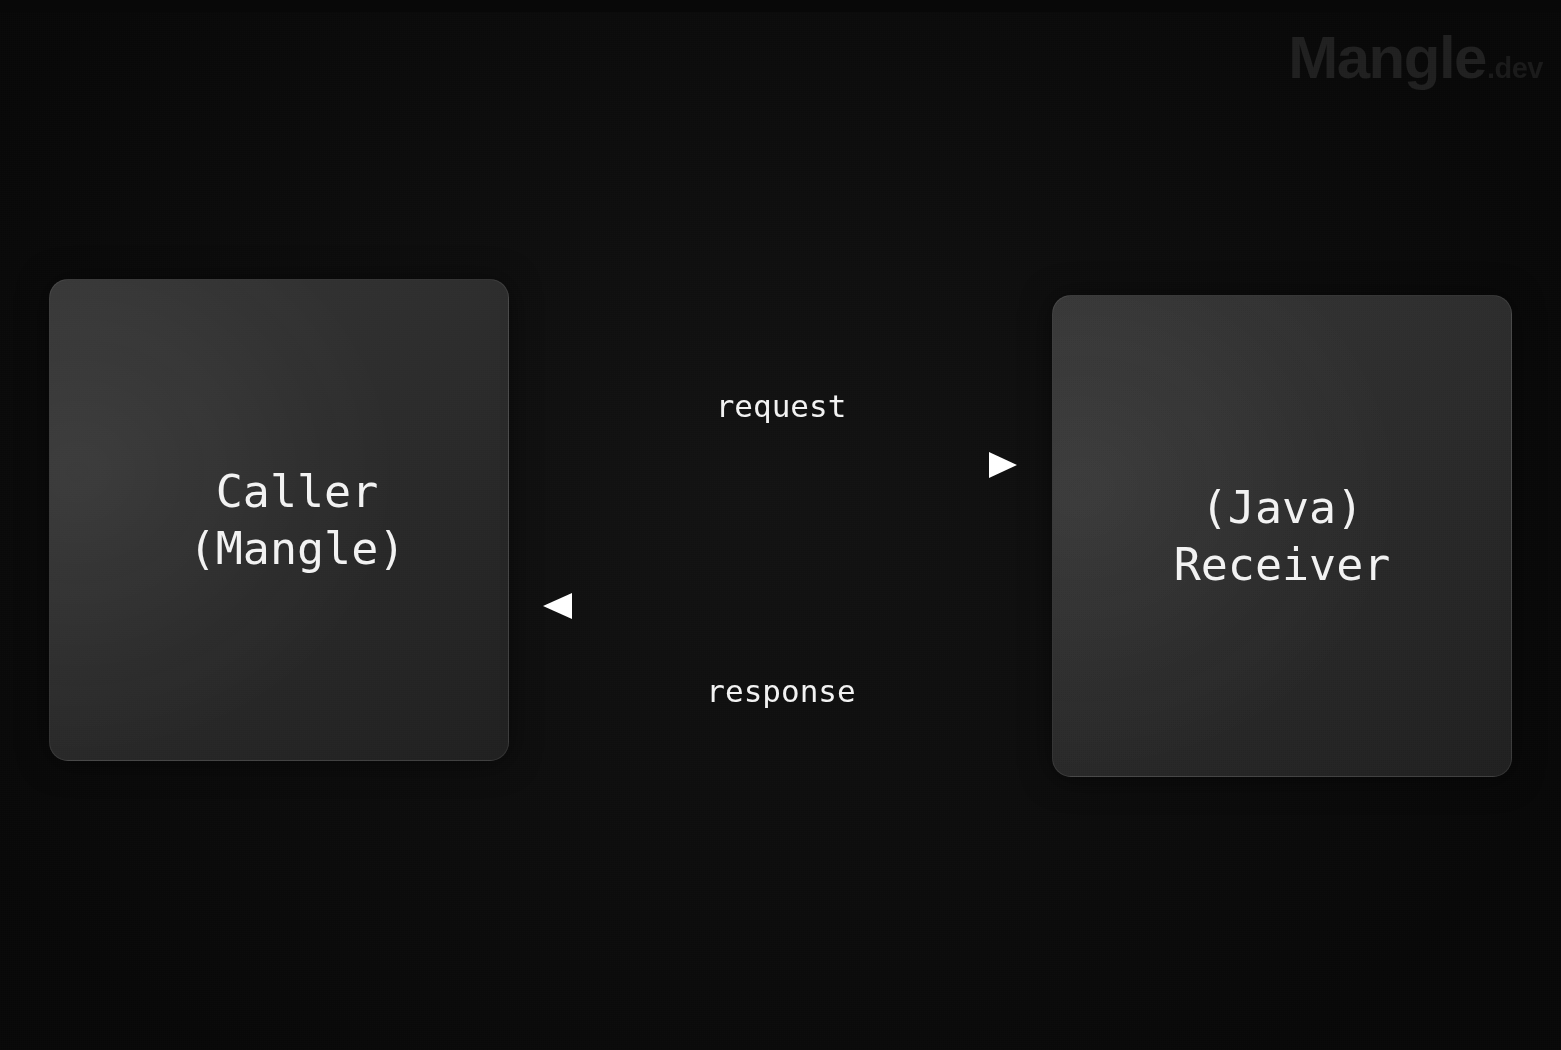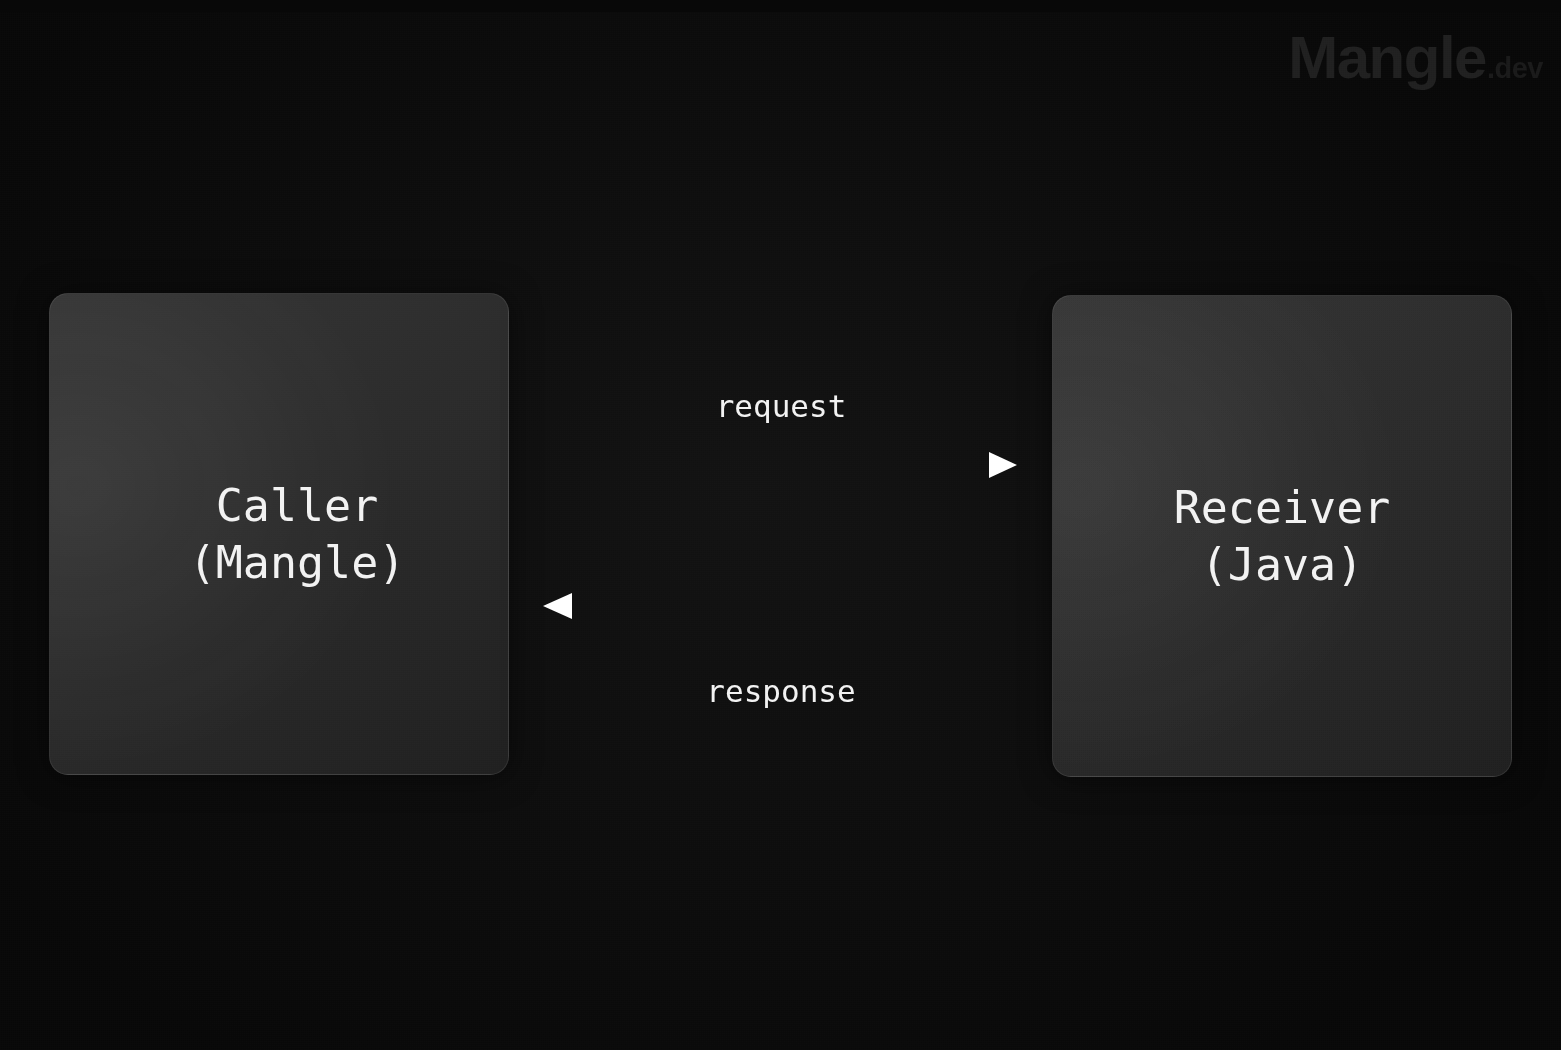--- a/index.html
+++ b/index.html
@@ -65,21 +65,21 @@
     border: 1px solid rgba(255,255,255,0.085);
     background:
       radial-gradient(ellipse 520px 460px at 6% 40%, rgba(255,255,255,0.055) 0%, rgba(255,255,255,0.0) 62%),
       linear-gradient(145deg, #343434 0%, #2f2f2f 28%, #282828 58%, #1f1f1f 100%);
     box-shadow: 0 2px 30px rgba(0,0,0,0.55);
     display: flex;
     flex-direction: column;
     align-items: center;
     justify-content: center;
   }
-  .node.left  { left: 49px;   top: 281px; padding-left: 36px; }
+  .node.left  { left: 49px;   top: 267px; padding-left: 36px; }
   .node.right { left: 1052px; top: 283px; }
 
   .node-line {
     color: #f2f2f2;
     font-size: 45px;
     line-height: 57px;
     letter-spacing: 0px;
     text-align: center;
     white-space: pre;
   }
@@ -143,18 +143,18 @@
   <div class="edge-label request">request</div>
 
   <div class="edge-label response">response</div>
 
   <div class="node left">
     <div class="node-line">Caller</div>
     <div class="node-line">(Mangle)</div>
   </div>
 
   <div class="node right">
+    <div class="node-line">(Java)</div>
     <div class="node-line">Receiver</div>
-    <div class="node-line">(Java)</div>
   </div>
 
   <div id="noise"></div>
 </div>
 
 </body></html>

